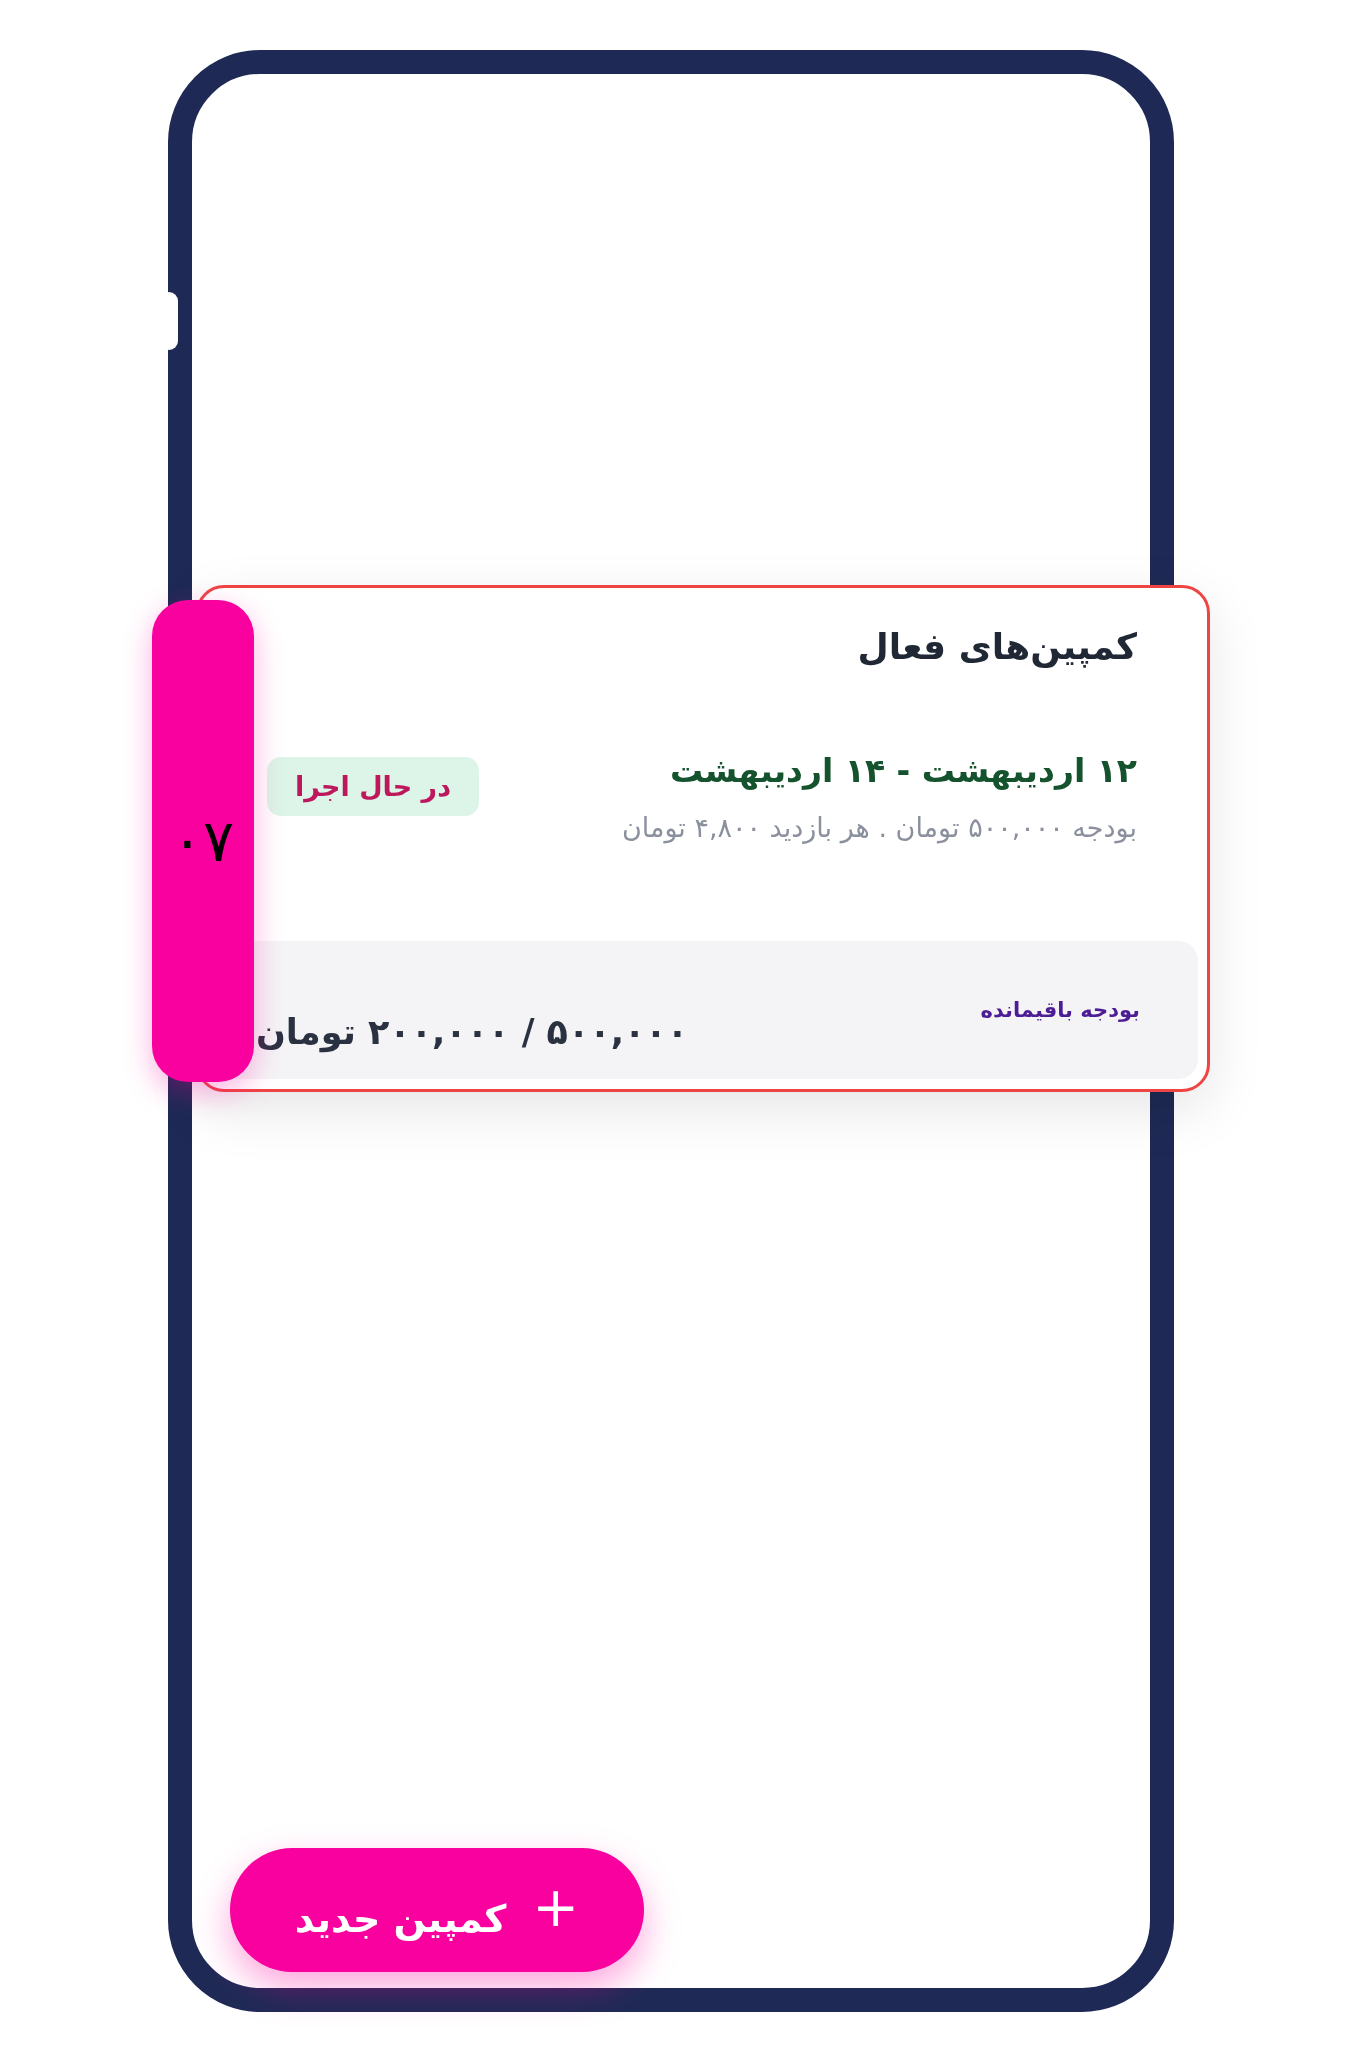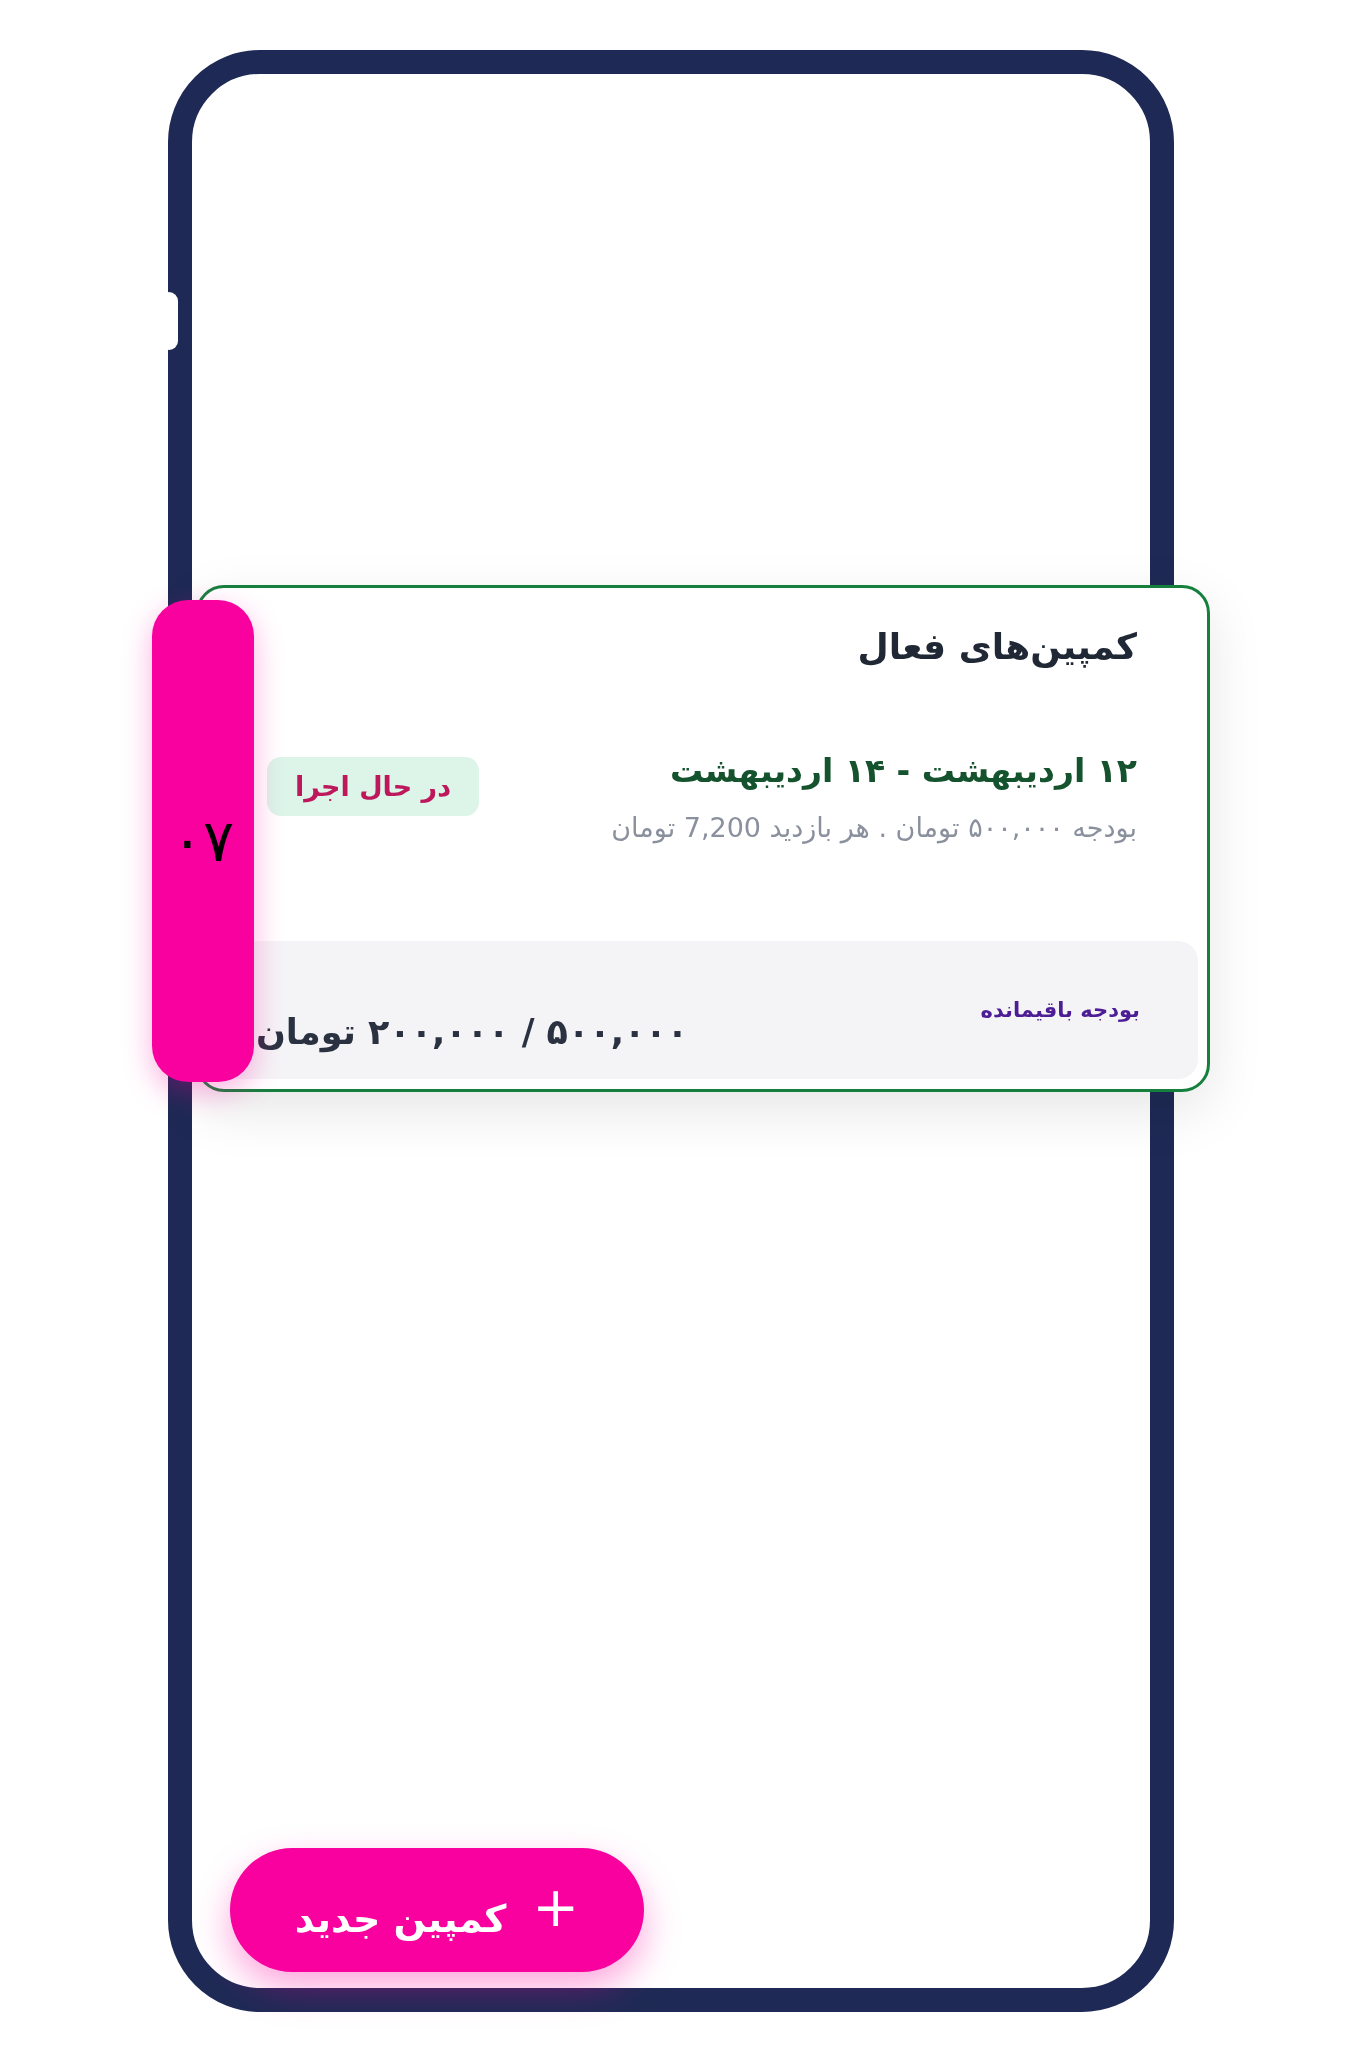--- a/index.html
+++ b/index.html
@@ -38,21 +38,21 @@
   .discount-text { flex:1; text-align:center; }
   .discount-title { font-size:30px; font-weight:bold; color:#333b4c; }
   .discount-sub { font-size:25px; color:#9aa0ac; margin-top:16px; }
   .chev { font-size:44px; color:#a3a8b3; line-height:1; flex:none; font-weight:bold;
     transform:scaleY(1.4); }
   .discount-peek { width:54px; background:#ffffff; border:1px solid #f1f1f4;
     border-radius:22px; box-shadow:0 8px 26px rgba(20,30,60,.06); margin-top:16px; height:168px; }
 
   
   .active-panel { position:absolute; left:196px; top:585px; width:1014px; height:507px;
-    background:#ffffff; border:3px solid #15803d; border-radius:28px; z-index:30;
+    background:#ffffff; border:3px solid #ef4444; border-radius:28px; z-index:30;
     box-shadow:0 18px 55px rgba(0,0,0,.10); padding:38px 70px 0 26px; }
   .active-heading { font-size:36px; font-weight:bold; color:#202836; text-align:right; }
   .campaign-row { display:flex; justify-content:space-between; align-items:flex-start;
     margin-top:84px; }
   .campaign-title { font-size:33px; font-weight:bold; color:#14532d; }
   .campaign-meta { font-size:27px; color:#8a909d; margin-top:22px; }
   .row-left { display:flex; align-items:center; gap:26px; margin-top:6px; }
   .status-running { background:#dcf5e8; color:#be185d; font-size:27px; font-weight:bold;
     padding:14px 28px; border-radius:14px; }
   .chev-panel { font-size:40px; color:#a3a8b3; line-height:1; transform:scaleY(1.3); }
@@ -142,21 +142,21 @@
       </article>
       <div class="discount-peek"></div>
     </div>
   </section>
 
   <section class="active-panel">
     <h2 class="active-heading">کمپین‌های فعال</h2>
     <div class="campaign-row">
       <div>
         <div class="campaign-title">۱۲ اردیبهشت - ۱۴ اردیبهشت</div>
-        <div class="campaign-meta">بودجه ۵۰۰,۰۰۰ تومان . هر بازدید 7,200 تومان</div>
+        <div class="campaign-meta">بودجه ۵۰۰,۰۰۰ تومان . هر بازدید ۴,۸۰۰ تومان</div>
       </div>
       <div class="row-left">
         <span class="status-running">در حال اجرا</span>
         <span class="chev-panel">‹</span>
       </div>
     </div>
     <div class="budget-bar">
       <span class="budget-label">بودجه باقیمانده</span>
       <span class="budget-value">۵۰۰,۰۰۰ / ۲۰۰,۰۰۰ تومان</span>
     </div>

